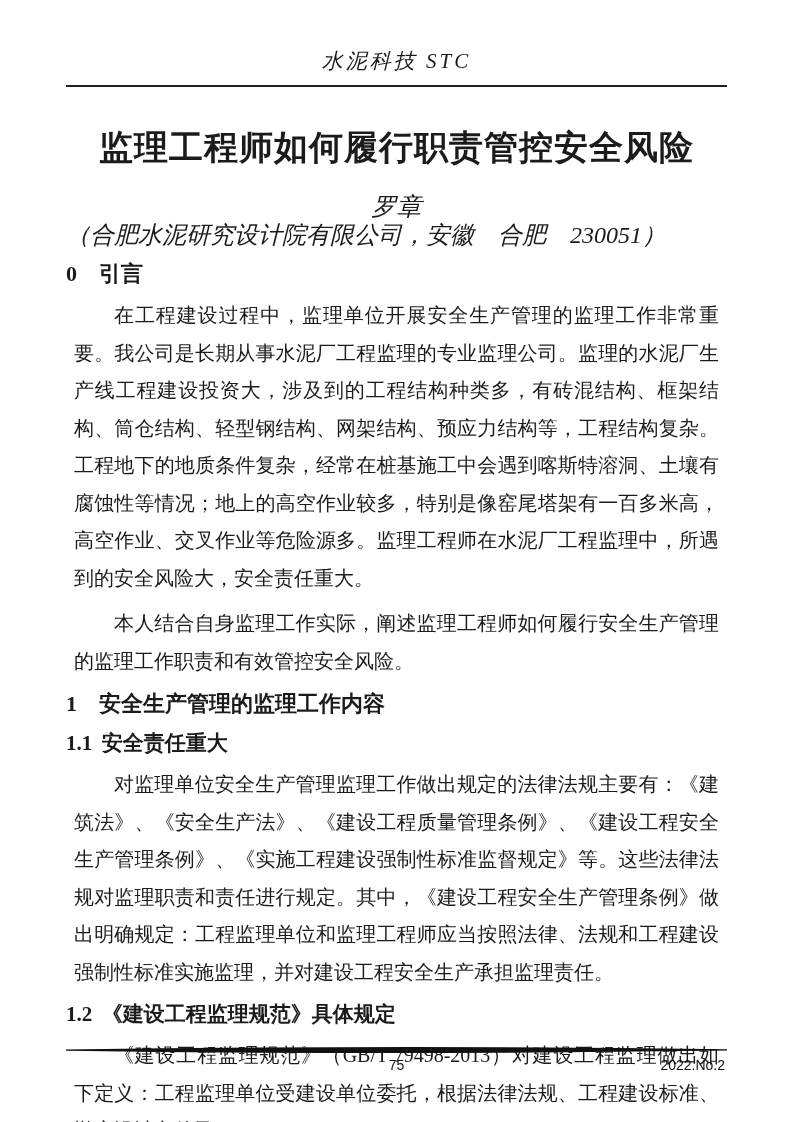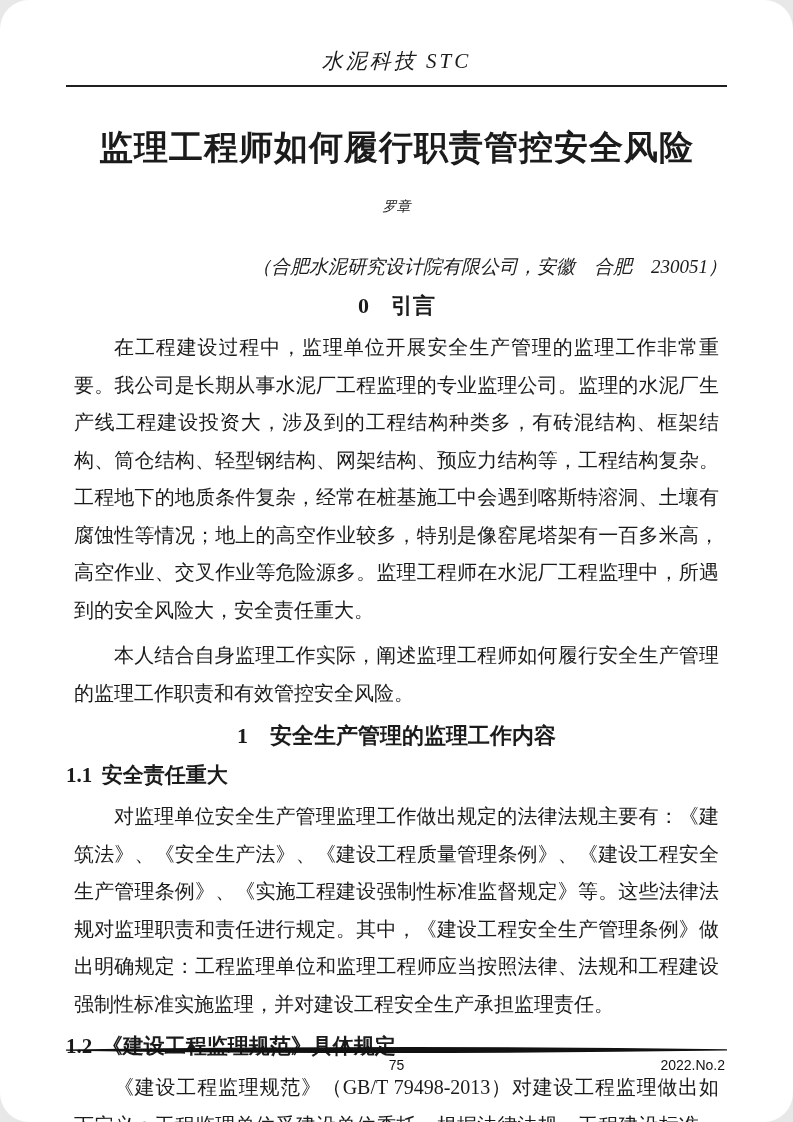--- a/index.html
+++ b/index.html
@@ -5,21 +5,20 @@
   html, body { margin: 0; padding: 0; background: #e8e8e8; }
   .page {
     position: relative;
     width: 793px;
     height: 1122px;
     background: #ffffff;
     margin: 0 auto;
     overflow: hidden;
     color: #1b1b1b;
     font-family: "Liberation Serif", "DejaVu Serif", serif;
-    border-radius: 29px;
   }
   .content {
     position: absolute;
     left: 66px;
     top: 0;
     width: 661px;
   }
   .journal-header {
     margin-top: 46px;
     text-align: center;
@@ -39,38 +38,36 @@
     text-align: center;
     font-size: 34px;
     line-height: 48px;
     font-weight: bold;
     font-family: Liberation Sans, sans-serif;
     letter-spacing: 1px;
   }
   .author {
     margin-top: 22px;
     text-align: center;
-    font-size: 14px;
+    font-size: 25px;
     line-height: 28px;
     font-style: italic;
   }
   .affiliation {
-    text-align: right;
-    font-size: 19px;
+    text-align: left;
+    font-size: 24px;
     line-height: 28px;
     font-style: italic;
-    margin-top: 32px;
   }
   .h-sec {
     margin: 10px 0 0 0;
     font-size: 22px;
     line-height: 30px;
     font-weight: bold;
     font-family: "Liberation Sans", "DejaVu Sans", sans-serif;
-    text-align: center;
   }
   .h-sec.level1 { margin-top: 8px; line-height: 32px; }
   .h-sub {
     margin: 8px 0 0 0;
     font-size: 21px;
     line-height: 30px;
     font-weight: bold;
     font-family: "Liberation Sans", "DejaVu Sans", sans-serif;
   }
   .sec-num {

